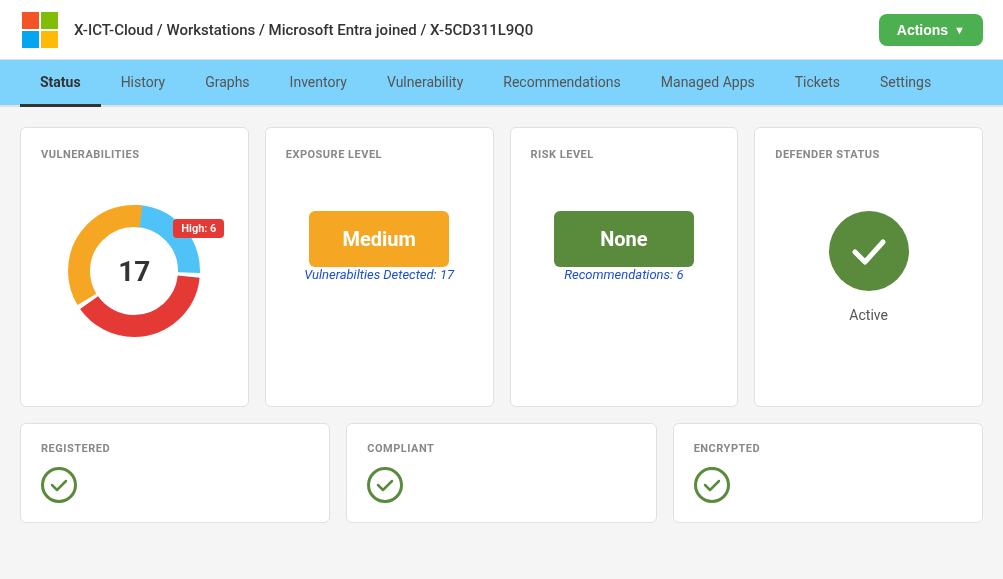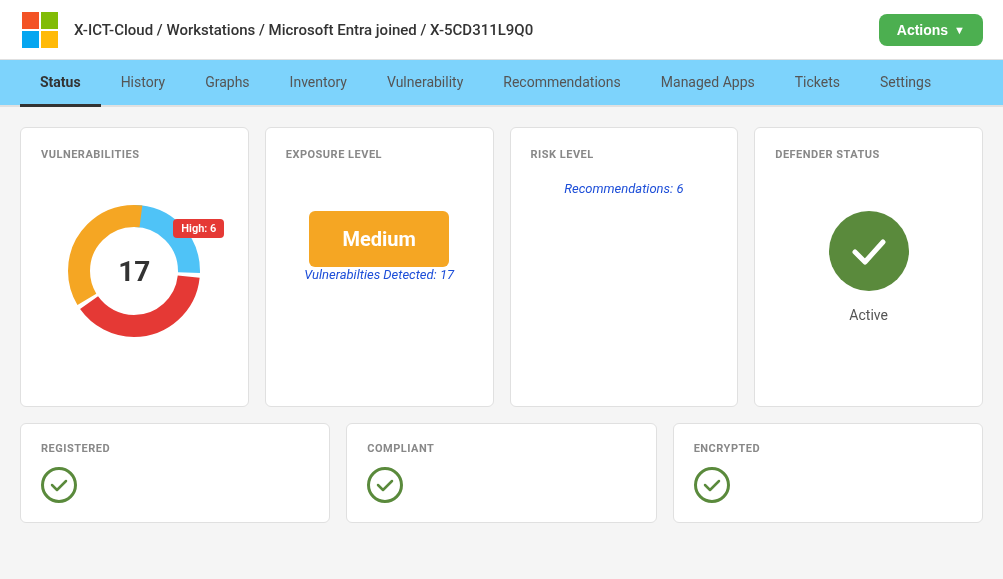--- a/index.html
+++ b/index.html
@@ -257,20 +257,21 @@
     </div>
 
     <div class="card">
       <div class="card-title">EXPOSURE LEVEL</div>
       <div class="level-btn level-medium">Medium</div>
       <div class="card-sub">Vulnerabilties Detected: 17</div>
     </div>
 
     <div class="card">
       <div class="card-title">RISK LEVEL</div>
+      <div class="level-btn level-none">None</div>
       <div class="card-sub">Recommendations: 6</div>
     </div>
 
     <div class="card">
       <div class="card-title">DEFENDER STATUS</div>
       <div class="check-circle-large">
         <svg viewBox="0 0 44 44" fill="none" xmlns="http://www.w3.org/2000/svg">
           <path d="M8 23 L18 33 L36 13" stroke="white" stroke-width="5" stroke-linecap="round" stroke-linejoin="round"></path>
         </svg>
       </div>

